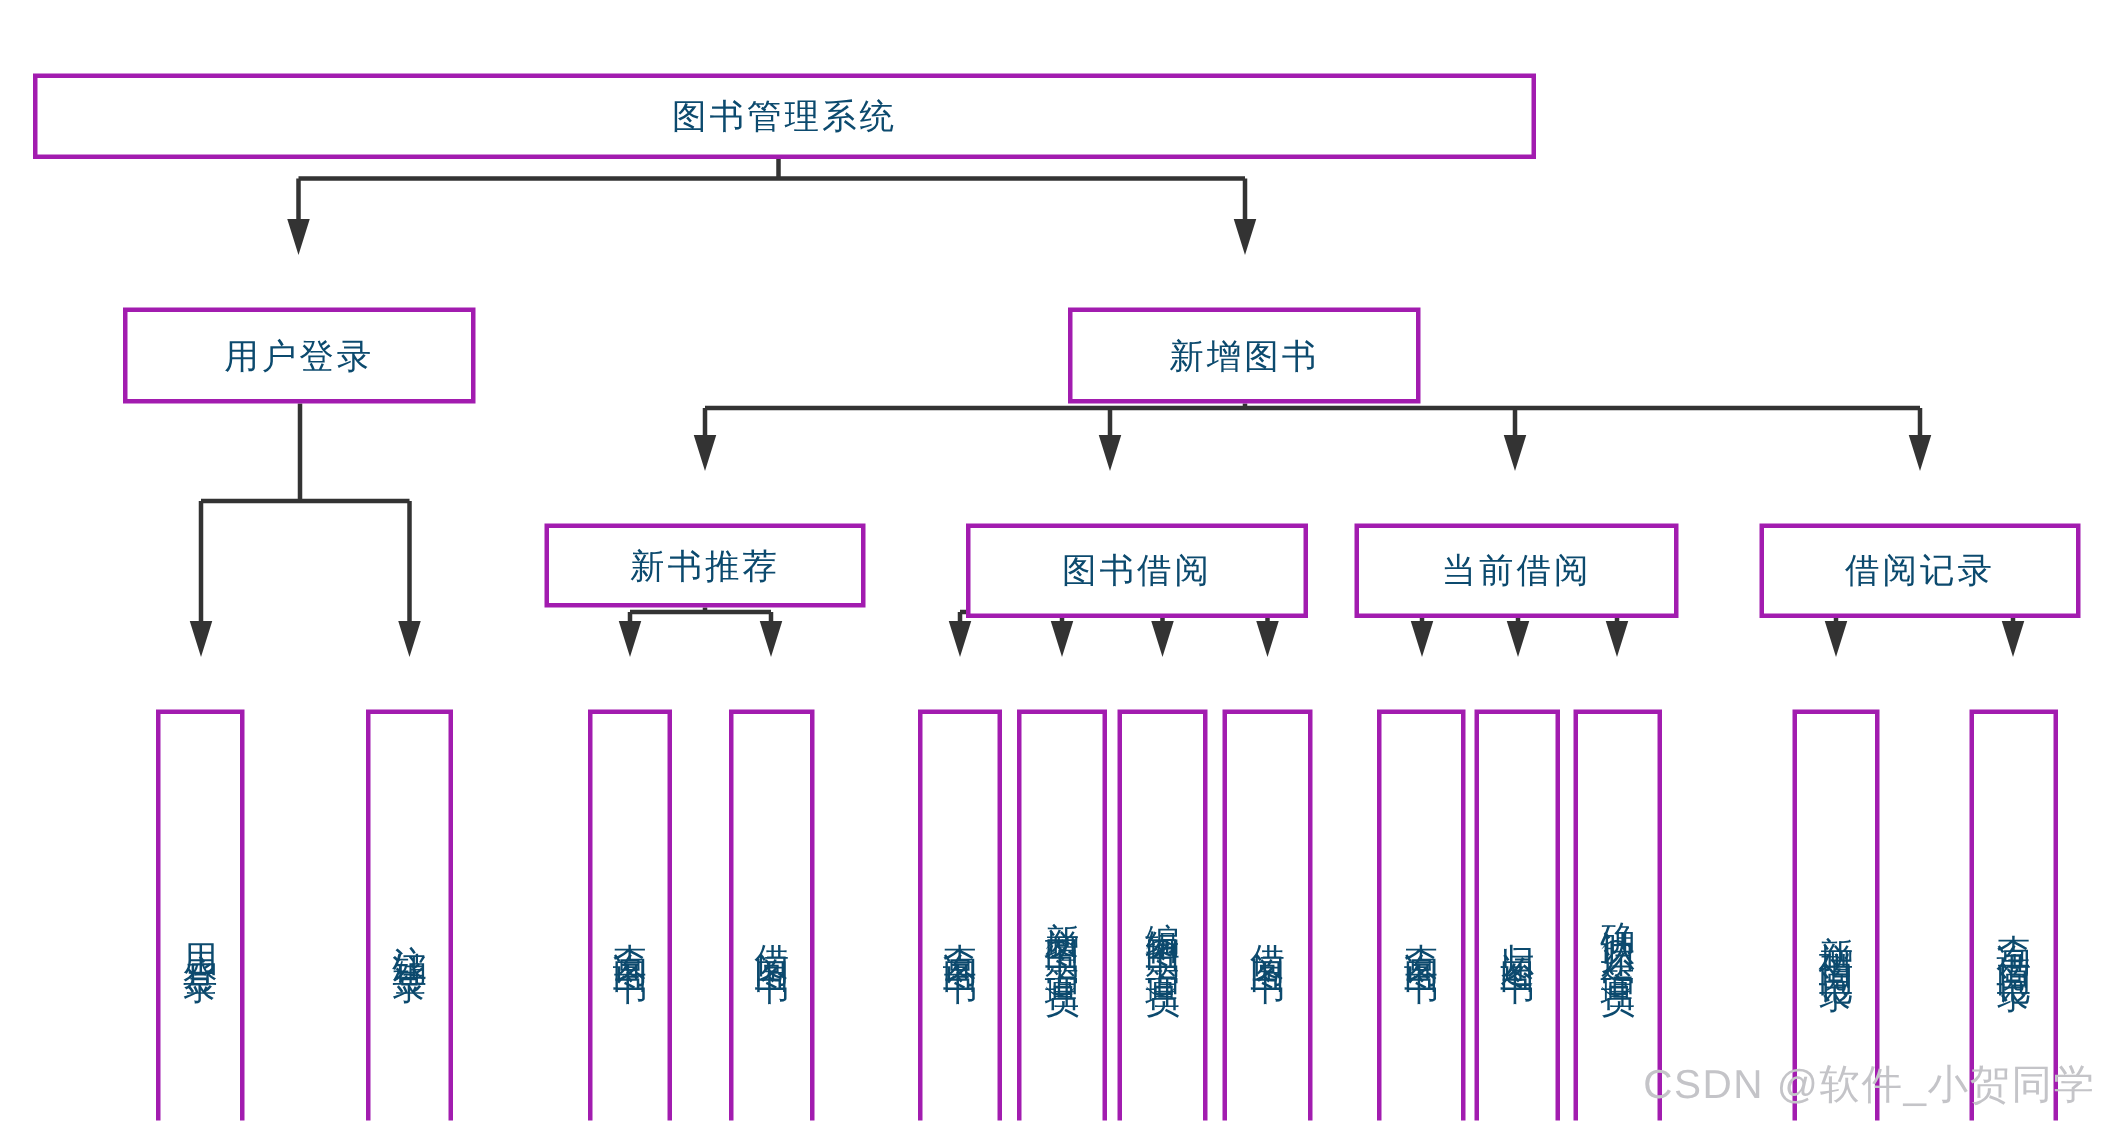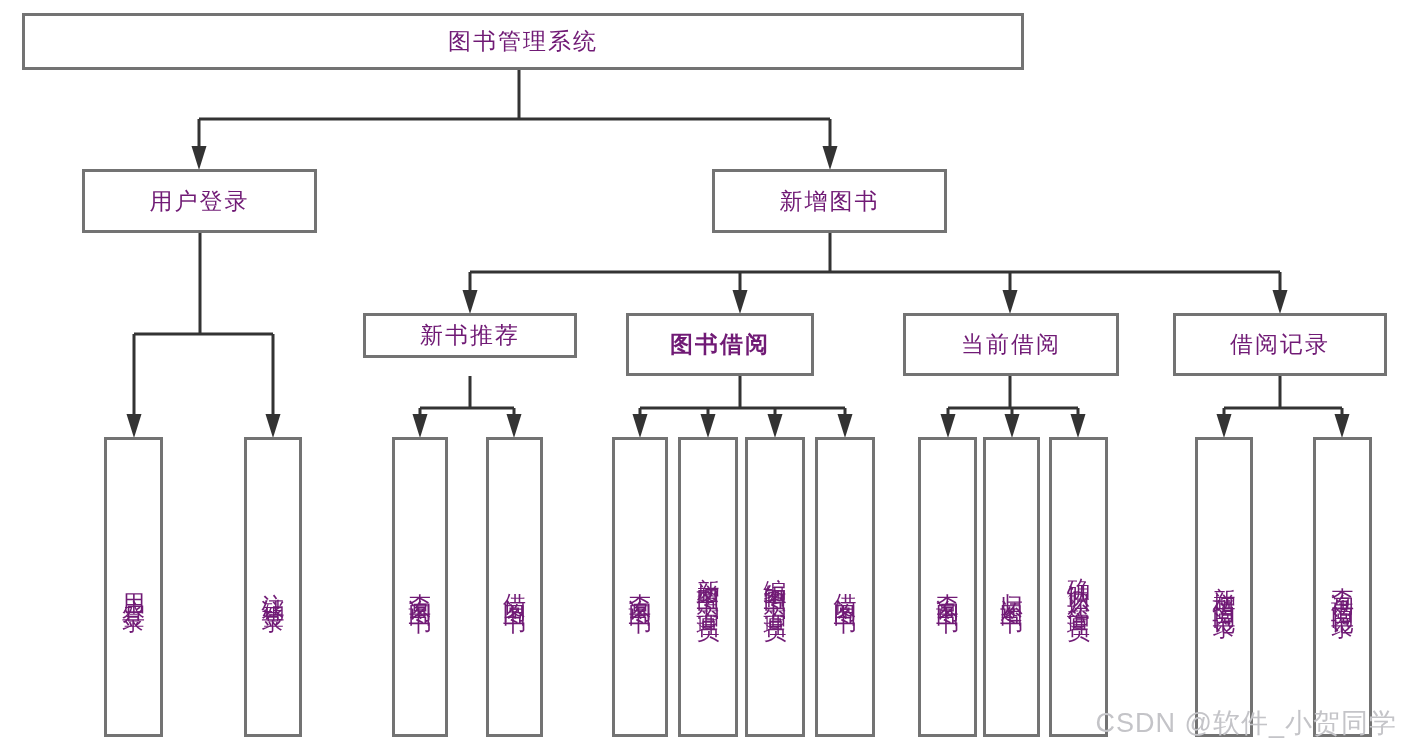--- a/index.html
+++ b/index.html
@@ -24,47 +24,48 @@
     fill: none;
   }
   .arrow {
     fill: #333333;
     stroke: none;
   }
   .box, .vbox {
     position: absolute;
     box-sizing: border-box;
     background: #ffffff;
-    border: 3px solid #737373;
+    border: 3px solid #a21caf;
     display: flex;
     align-items: center;
     justify-content: center;
-    color: #701a75;
+    color: #0c4a6e;
+    margin-top: 36px;
   }
   .box {
     font-size: 23px;
     letter-spacing: 2px;
     white-space: nowrap;
   }
   .vbox {
     top: 437px;
     height: 300px;
     writing-mode: vertical-rl;
     font-size: 23px;
     letter-spacing: 6px;
     line-height: 1;
   }
   
   #n-root      { left: 22px;   top: 13px;  width: 1002px; height: 57px; }
   
   #n-user-login{ left: 82px;   top: 169px; width: 235px;  height: 64px; }
   #n-book-mgmt { left: 712px;  top: 169px; width: 235px;  height: 64px; }
   
-  #n-new-rec   { left: 363px;  top: 313px; width: 214px;  height: 45px; }
-  #n-borrow    { left: 626px;  top: 313px; width: 188px;  height: 63px; font-weight: bold; }
+  #n-new-rec   { left: 363px;  top: 313px; width: 214px;  height: 56px; }
+  #n-borrow    { left: 644px;  top: 313px; width: 228px;  height: 63px; }
   #n-current   { left: 903px;  top: 313px; width: 216px;  height: 63px; }
   #n-records   { left: 1173px; top: 313px; width: 214px;  height: 63px; }
   
   #n-ul-login  { left: 104px;  width: 59px; }
   #n-ul-logout { left: 244px;  width: 58px; }
   #n-rec-query { left: 392px;  width: 56px; }
   #n-rec-borrow{ left: 486px;  width: 57px; }
   #n-bb-query  { left: 612px;  width: 56px; }
   #n-bb-add    { left: 678px;  width: 60px; }
   #n-bb-edit   { left: 745px;  width: 60px; }

